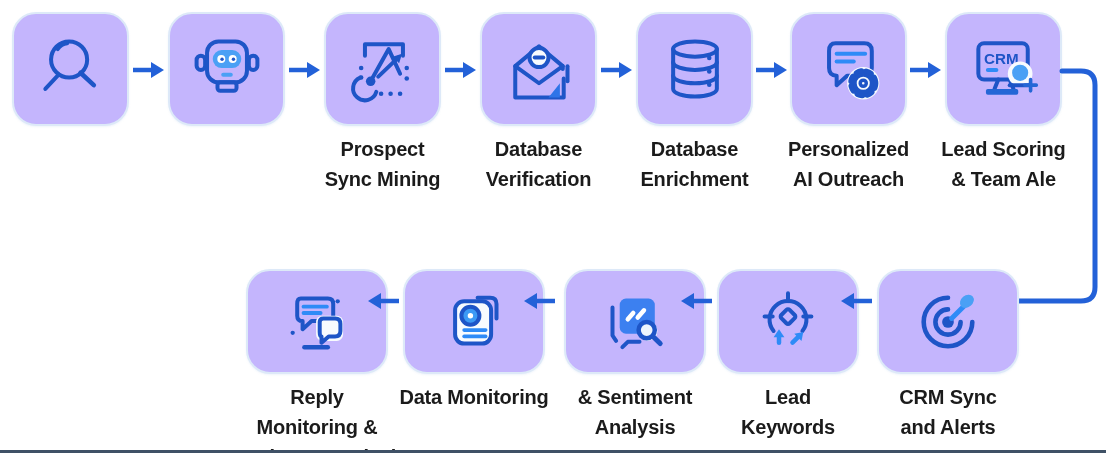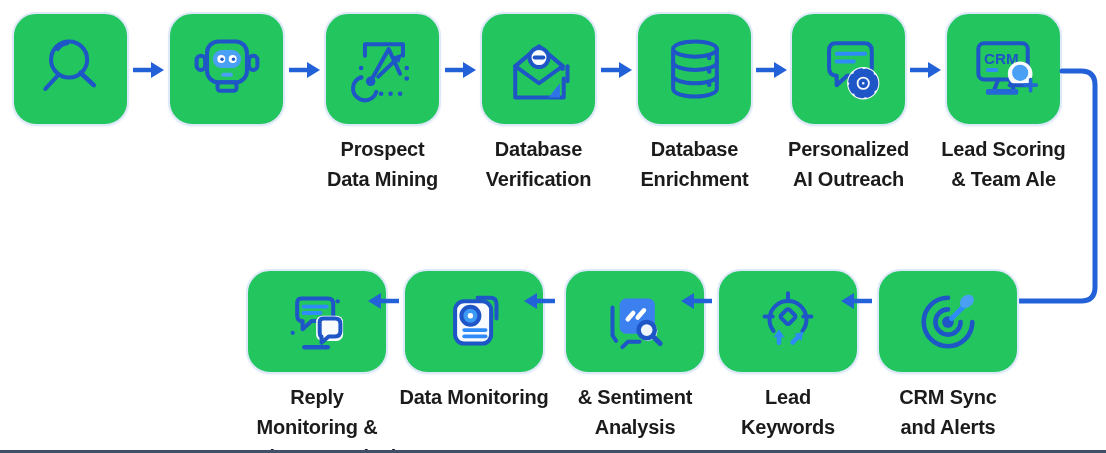--- a/index.html
+++ b/index.html
@@ -7,21 +7,21 @@
     width:1106px;height:453px;position:relative;overflow:hidden;
     background:#ffffff;
     font-family:"Liberation Sans",sans-serif;
   }
   .node{position:absolute;}
   .node.top{top:12px;width:117px;}
   .node.bot{top:249px;width:142px;margin-top:20px;}
   .box{
     box-sizing:border-box;
     width:100%;
-    background:#22c55e;
+    background:#c4b5fd;
     border:2px solid #dde9f8;
     border-radius:24px;
     display:flex;align-items:center;justify-content:center;
     box-shadow:0 1px 2px rgba(190,210,240,.25);
   }
   .node.top .box{height:114px;}
   .node.bot .box{height:105px;}
   .label{
     position:absolute;left:50%;transform:translateX(-50%);
     width:max-content;max-width:220px;
@@ -84,21 +84,21 @@
         <circle cx="48" cy="66" r="2.4" fill="#1e55c7" stroke="none"></circle>
         <circle cx="58" cy="66" r="2.4" fill="#1e55c7" stroke="none"></circle>
         <path d="M33 64 A12.5 12.5 0 1 1 16 49"></path>
         <path d="M27 53 L46 19 L58 45"></path>
         <path d="M35 48 L56 28"></path>
         <polygon points="60,24 50,27 57,34" fill="#1e55c7" stroke="none"></polygon>
         <circle cx="27" cy="53" r="5" fill="#1e55c7" stroke="none"></circle>
       </svg>
     </div>
     <div class="label">Prospect
-Data Mining</div>
+Sync Mining</div>
   </div>
 
   <div class="node top" style="left:480px">
     <div class="box">
       <svg class="icon" width="76" height="76" viewBox="0 0 80 80" fill="none" stroke="#1e55c7" stroke-width="4" stroke-linecap="round" stroke-linejoin="round">
         <path d="M66 50 V70 H15 V37 L40 16 L65 37 V40"></path>
         <path d="M15 37 L40 55 L65 37"></path>
         <circle cx="40" cy="28" r="10" fill="#f8fbfe"></circle>
         <path d="M35.5 28 h9"></path>
         <path d="M70 37 V53"></path>

